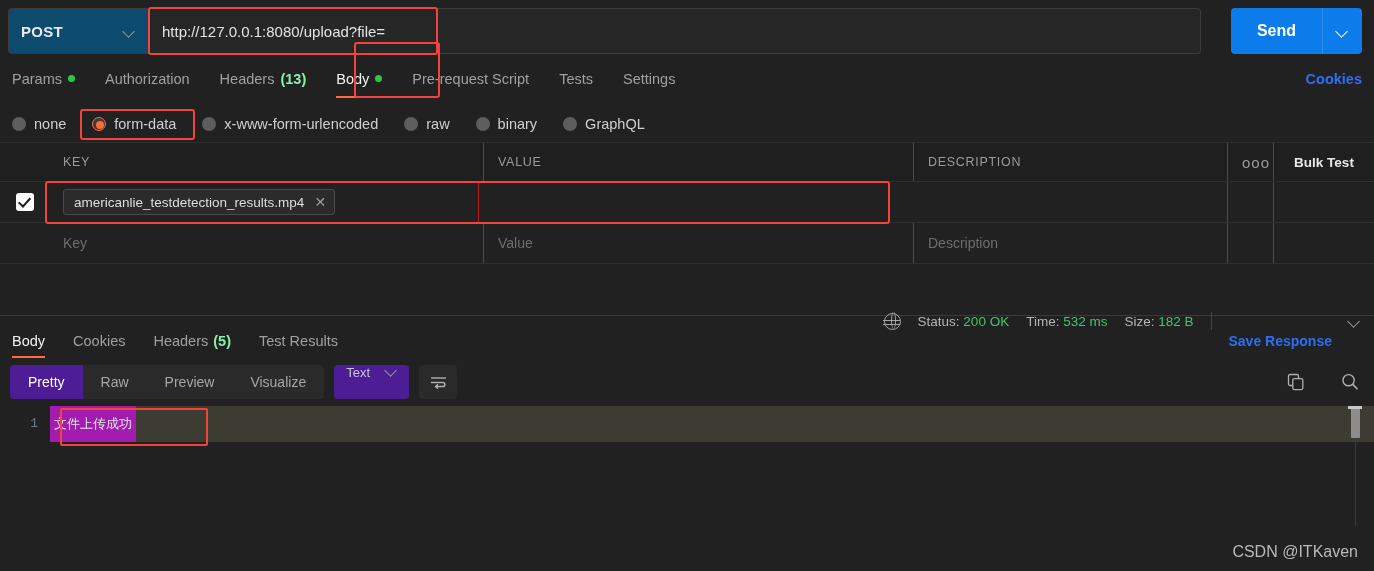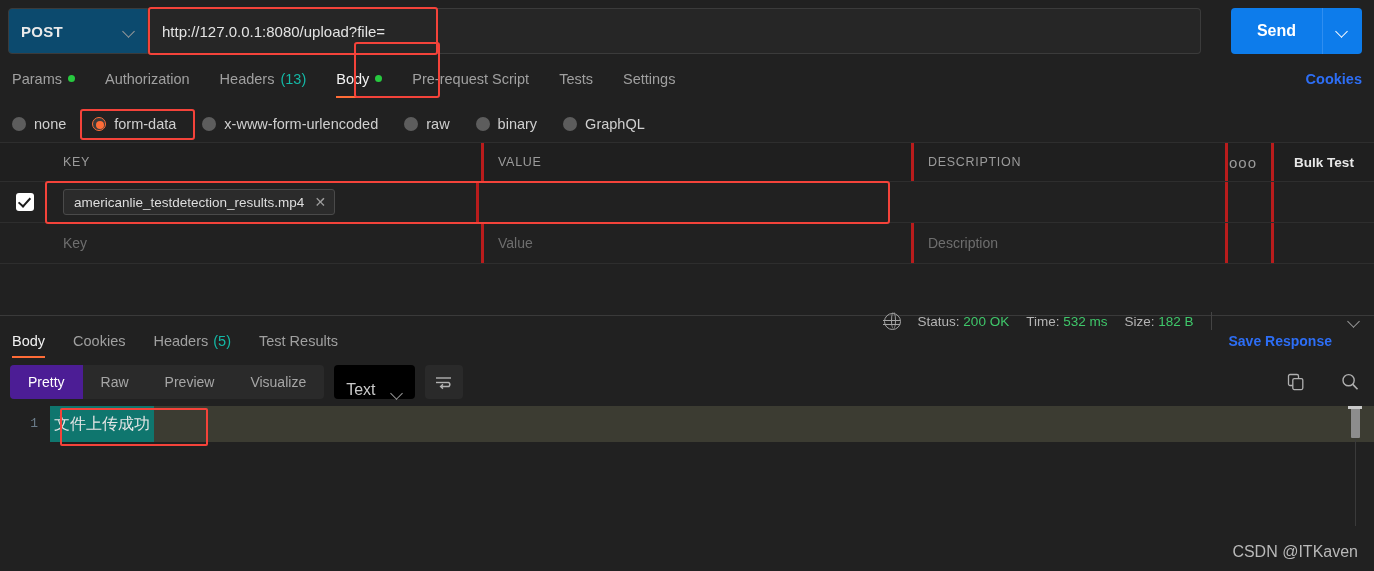--- a/index.html
+++ b/index.html
@@ -78,21 +78,21 @@
     padding: 0 0 11px 0; margin-right: 30px;
     position: relative; cursor: pointer; white-space: nowrap;
     display: flex; align-items: center; gap: 6px;
   }
   .rtab.active { color: #f2f2f2; }
   .rtab.active::after {
     content: ""; position: absolute; left: 0; right: 0; bottom: 0;
     height: 2px; background: #ff6c37;
   }
   .dot-green { width: 7px; height: 7px; border-radius: 50%; background: #27c93f; display: inline-block; }
-  .cnt { color: #14b8a6; }
+  .cnt { color: #86efac; font-weight: bold; }
   .cookies-link {
     margin-left: auto; color: #2d6ef5; font-size: 14.5px;
     font-weight: bold; padding-bottom: 11px; cursor: pointer;
   }
   .hl-body-tab {
     position: absolute; left: 354px; top: -20px;
     width: 86px; height: 56px;
     border: 2.5px solid #f4433a; border-radius: 3px; pointer-events: none;
   }
 
@@ -118,26 +118,26 @@
   .hl-formdata {
     position: absolute; left: 80px; top: 3px;
     width: 115px; height: 31px;
     border: 2.5px solid #f4433a; border-radius: 3px; pointer-events: none;
   }
 
   
   .kvtable { position: relative; border-top: 1px solid #2e2e2e; }
   .kvrow { display: flex; height: 41px; border-bottom: 1px solid #2e2e2e; }
   .kvrow.head { height: 39px; background: #1f1f1f; }
-  .cell { display: flex; align-items: center; border-right: 3px solid #b91c1c; padding: 0 14px; }
+  .cell { display: flex; align-items: center; border-right: 1px solid #b91c1c; padding: 0 14px; }
   .c-check { width: 49px; justify-content: center; border-right: none; padding: 0; }
   .c-key { width: 435px; }
   .c-val { width: 430px; }
   .c-desc { flex: 1 1 auto; }
-  .c-dots { width: 46px; justify-content: flex-end; }
+  .c-dots { width: 46px; justify-content: flex-start; }
   .c-bulk { width: 100px; justify-content: center; border-right: none; }
   .hdr-txt { font-size: 12.5px; color: #9b9b9b; letter-spacing: .7px; }
   .bulk-txt { font-size: 13.5px; color: #e8e8e8; font-weight: bold; cursor: pointer; }
   .dots-txt { font-size: 15px; color: #9b9b9b; letter-spacing: 1px; cursor: pointer; }
   .kv-text { font-size: 14px; color: #cfcfcf; }
   .kv-ph { font-size: 14px; color: #6e6e6e; }
   .chkbox {
     width: 18px; height: 18px; background: #fff; border-radius: 3px;
     position: relative; cursor: pointer;
   }
@@ -198,43 +198,43 @@
 
   
   .fmt-bar { position: relative; display: flex; align-items: center; height: 48px; padding: 0 14px 0 10px; gap: 10px; }
   .seg { display: flex; background: #2a2a2a; border-radius: 4px; height: 34px; overflow: hidden; }
   .seg-item {
     display: flex; align-items: center; padding: 0 18px;
     font-size: 14px; color: #a6a6a6; cursor: pointer;
   }
   .seg-item.active { background: #4c1d95; color: #fff; font-weight: normal; }
   .drop {
-    display: flex; align-items: flex-end; gap: 16px;
-    background: #000000; border-radius: 4px; height: 34px;
-    padding: 0 12px; font-size: 16px; color: #c9c9c9; cursor: pointer;
+    display: flex; align-items: flex-start; gap: 16px;
+    background: #4c1d95; border-radius: 4px; height: 34px;
+    padding: 0 12px; font-size: 13px; color: #c9c9c9; cursor: pointer;
   }
   .wrapbtn {
     width: 38px; height: 34px; background: #2a2a2a; border-radius: 4px;
     display: flex; align-items: center; justify-content: center; cursor: pointer;
   }
   .right-icons { margin-left: auto; display: flex; align-items: center; gap: 34px; }
   .icon-btn { cursor: pointer; display: flex; }
 
   
   .resp-body { position: relative; height: 110px; background: #212121; }
   .code-line { display: flex; align-items: flex-start; height: 36px; }
   .gutter {
     width: 50px; text-align: right; padding-right: 12px;
     font-family: "Liberation Mono", monospace; font-size: 13px; color: #6b7c8a;
     line-height: 36px;
   }
   .code-row { flex: 1 1 auto; position: relative; height: 36px; background: #3c3c32; }
   .code-txt {
-    display: inline-block; background: #0f766e; color: #e6e6e6;
-    font-size: 16px; line-height: 36px; padding: 0 4px;
+    display: inline-block; background: #a21caf; color: #e6e6e6;
+    font-size: 13px; line-height: 36px; padding: 0 4px;
     font-family: "Liberation Sans", sans-serif;
   }
   .hl-resp {
     position: absolute; left: 60px; top: 2px;
     width: 148px; height: 38px;
     border: 2.5px solid #f4433a; border-radius: 2px; pointer-events: none;
   }
   .vscroll-track {
     position: absolute; right: 18px; top: 0; width: 1px; height: 120px; background: #3a3a3a;
   }

